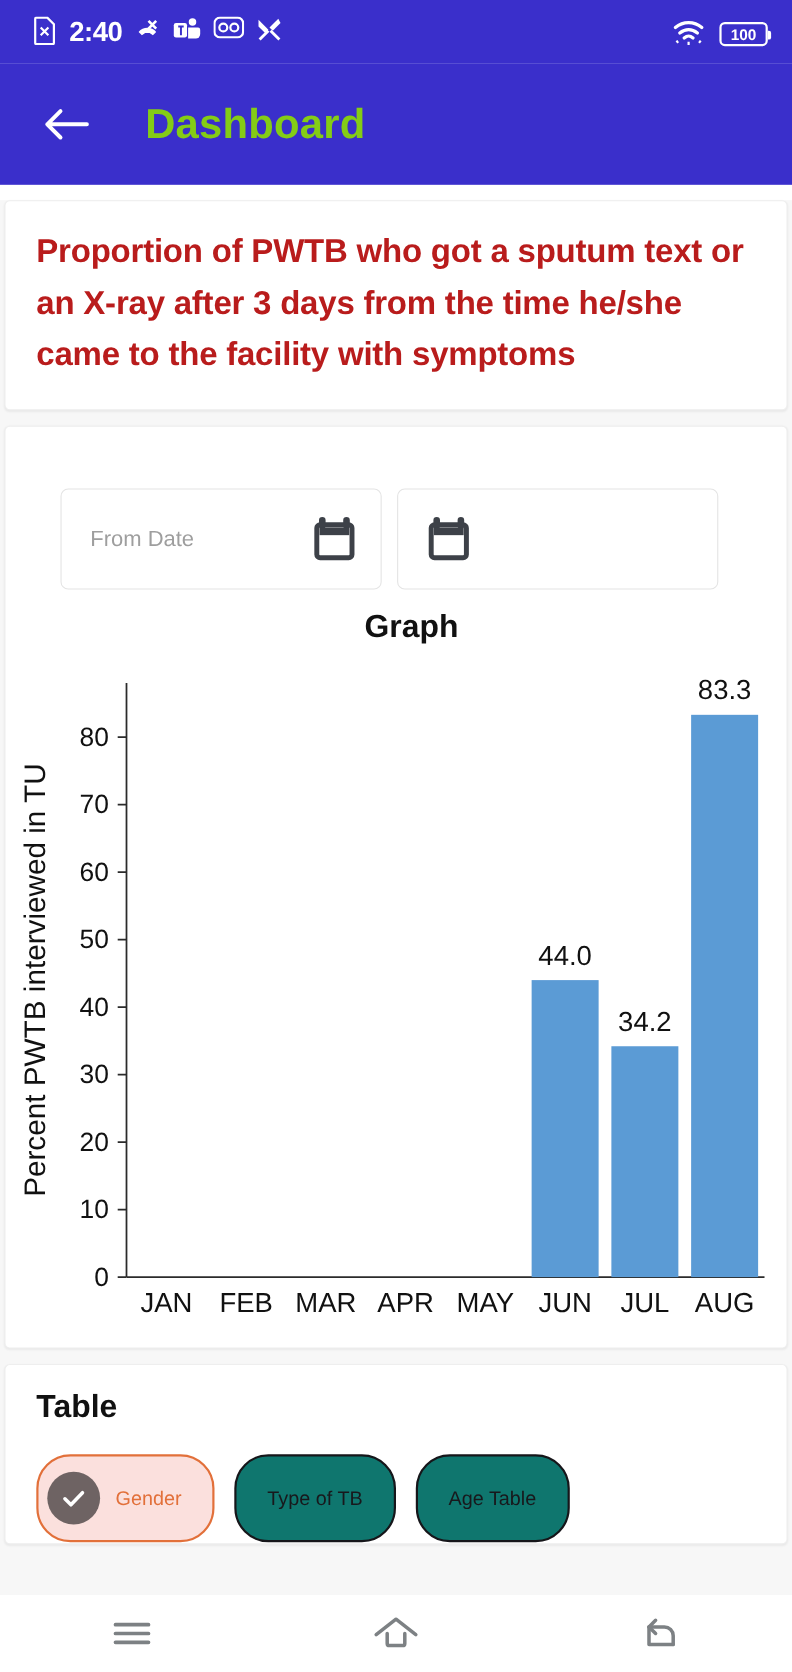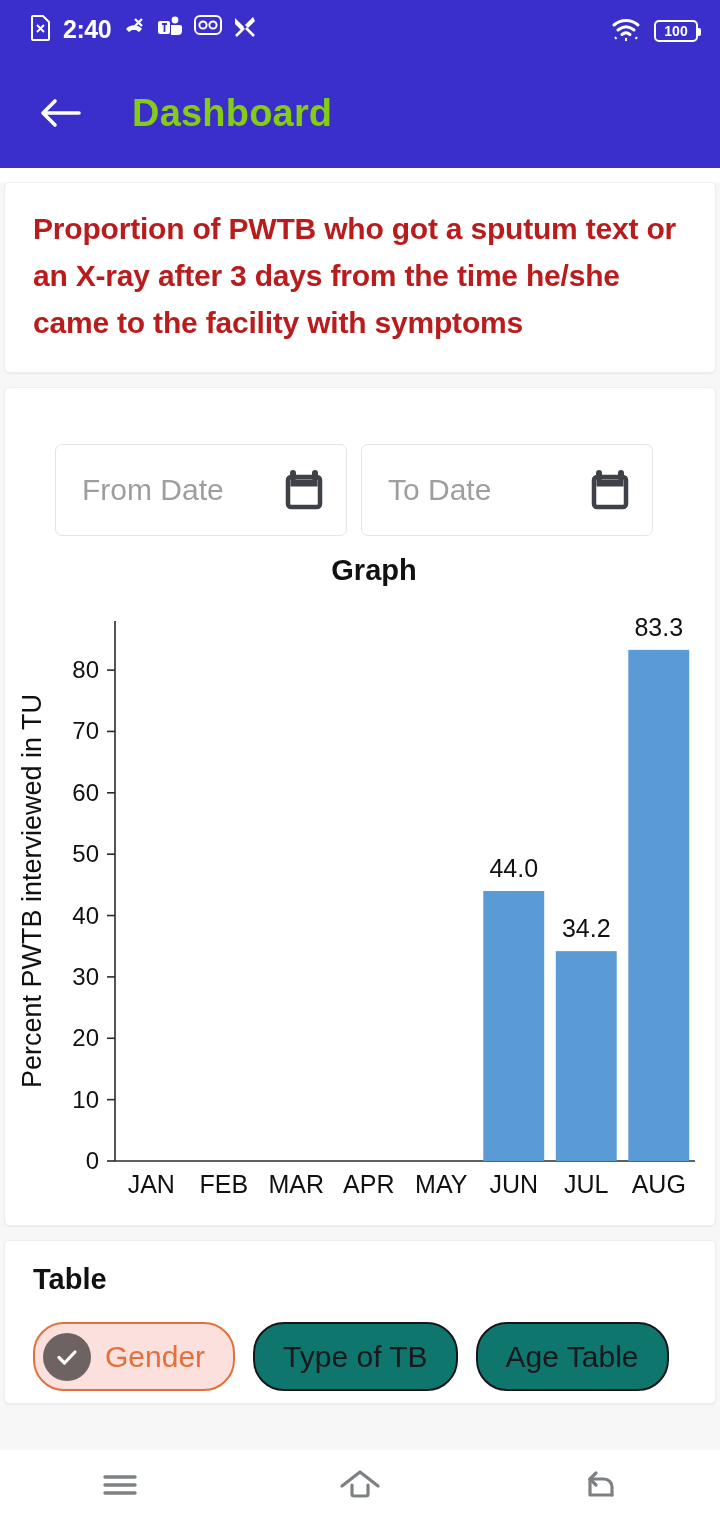--- a/index.html
+++ b/index.html
@@ -62,37 +62,37 @@
   
   #graph-card { padding:0; margin-top:14px; padding-bottom:22px; }
   #date-row {
     display:flex; gap:14px; padding:56px 62px 0 50px;
   }
   .date-field {
     flex:1; height:92px; border:1px solid #e4e4e4; border-radius:7px;
     display:flex; align-items:center; padding:0 22px 0 26px;
     background:#fff;
   }
-  .date-ph { flex:1; font-size:30px; color:#9e9e9e; }
+  .date-ph { flex:1; font-size:20px; color:#9e9e9e; }
   .cal-ico { width:40px; height:42px; flex-shrink:0; }
   #graph-label {
     font-size:29px; font-weight:bold; color:#111;
     padding:18px 0 0 28px;
     text-align:center;
   }
   #chart-wrap { position:relative; width:712px; height:600px; margin-top:16px; }
   #chart-svg { display:block; }
 
   
   #table-card { margin-top:14px; padding:22px 0 0 0; height:164px; overflow:hidden; }
   #table-label { font-size:29px; font-weight:bold; color:#111; padding-left:28px; }
   #chips { display:flex; gap:18px; padding:26px 0 0 28px; }
   .chip {
-    height:69px; border-radius:31px; display:flex; align-items:center;
-    font-size:30px; padding:0 28px; white-space:nowrap;
+    height:80px; border-radius:31px; display:flex; align-items:center;
+    font-size:18px; padding:0 28px; white-space:nowrap;
   }
   .chip.plain { border:2px solid #16161a; color:#18181c; background:#0f766e; }
   .chip.selected {
     border:2px solid #E2703A; background:#FBE0DD; color:#E2703A;
     padding:0 28px 0 8px;
   }
   .chip-check {
     width:48px; height:48px; border-radius:50%;
     background:#6E6363; margin-right:14px;
     display:flex; align-items:center; justify-content:center; flex-shrink:0;
@@ -181,21 +181,20 @@
         <span class="date-ph">From Date</span>
         <span class="cal-ico">
           <svg width="40" height="42" viewBox="0 0 40 42">
               <path d="M9 4v5M31 4v5" stroke="#3d4148" stroke-width="6" stroke-linecap="round"></path>
               <rect x="4" y="8" width="32" height="30" rx="3" fill="none" stroke="#3d4148" stroke-width="4.5"></rect>
               <rect x="6.5" y="10.5" width="27" height="7" fill="#3d4148"></rect>
             </svg>
         </span>
       </div>
       <div class="date-field">
-        <span class="date-ph">To Date</span>
         <span class="cal-ico">
           <svg width="40" height="42" viewBox="0 0 40 42">
               <path d="M9 4v5M31 4v5" stroke="#3d4148" stroke-width="6" stroke-linecap="round"></path>
               <rect x="4" y="8" width="32" height="30" rx="3" fill="none" stroke="#3d4148" stroke-width="4.5"></rect>
               <rect x="6.5" y="10.5" width="27" height="7" fill="#3d4148"></rect>
             </svg>
         </span>
       </div>
     </div>
 

